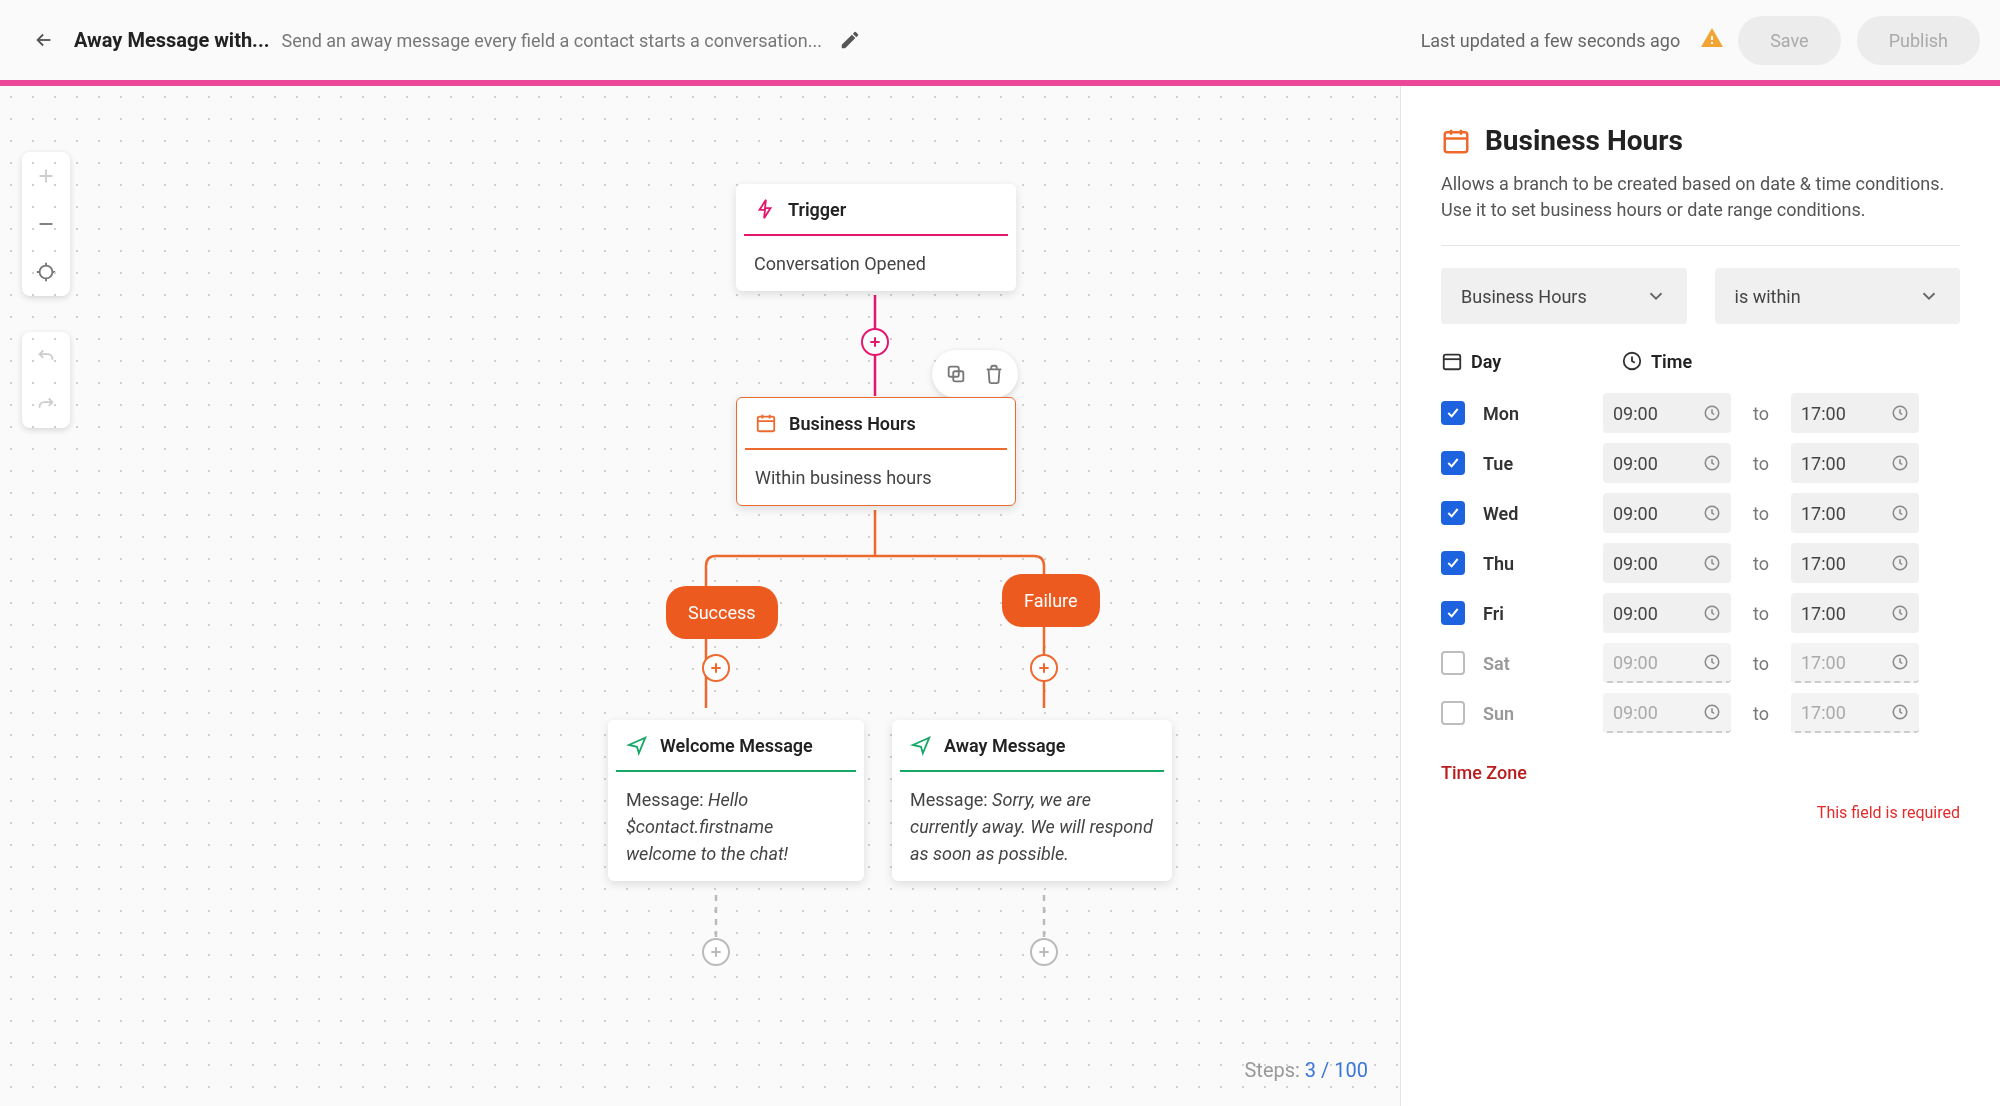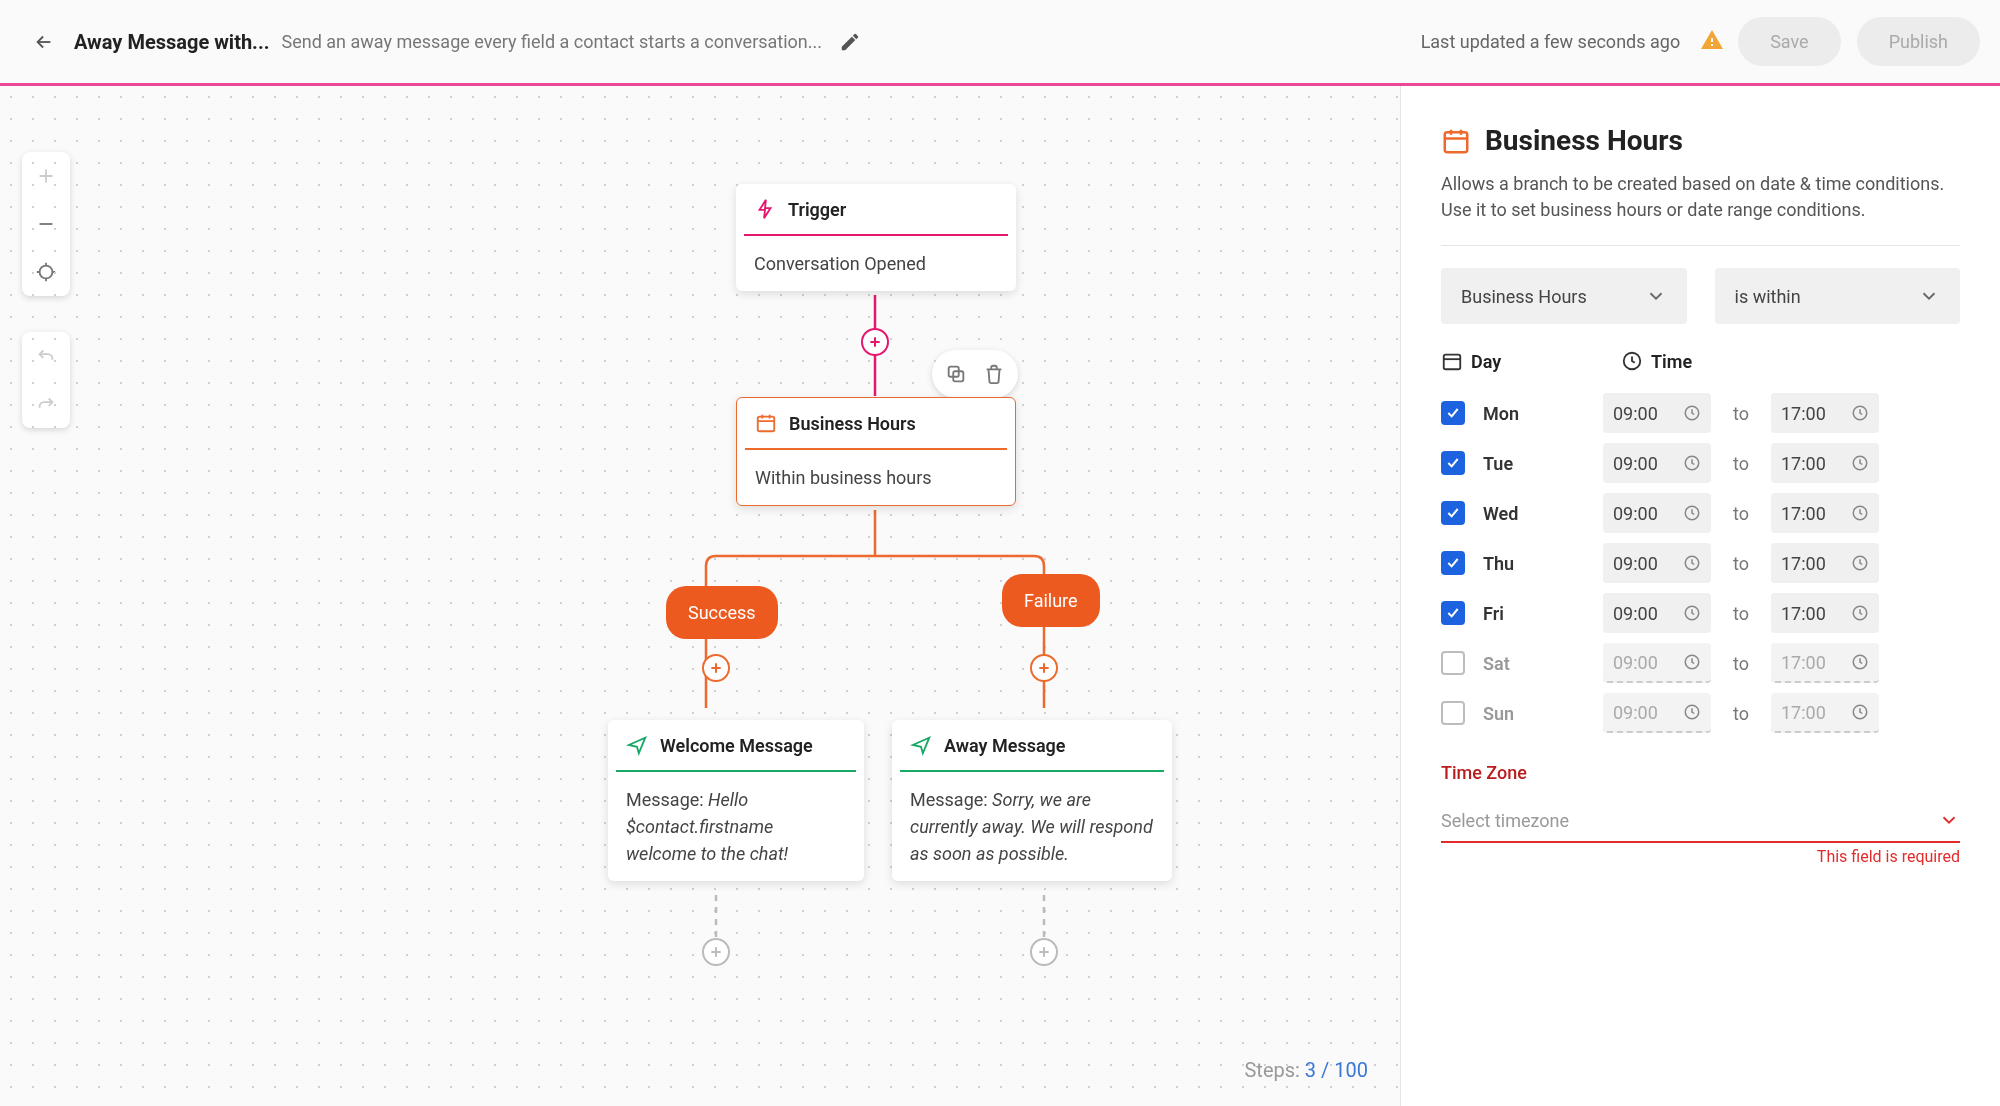--- a/index.html
+++ b/index.html
@@ -1,19 +1,19 @@
 <!DOCTYPE html>
 <html><head>
 <meta charset="utf-8">
 <style>
   * { box-sizing: border-box; margin: 0; padding: 0; font-family: -apple-system, BlinkMacSystemFont, "Segoe UI", Roboto, Helvetica, Arial, sans-serif; }
   body { background: #fafafa; width: 2000px; height: 1106px; overflow: hidden; position: relative; font-size: 18px; color: #333; }
 
   
-  .topbar { height: 86px; border-bottom: 3px solid #ec4899; display: flex; align-items: center; padding: 0 20px; background: #fafafa; }
+  .topbar { height: 86px; border-bottom: 6px solid #ec4899; display: flex; align-items: center; padding: 0 20px; background: #fafafa; }
   .tb-back { width: 48px; height: 48px; display:flex; align-items:center; justify-content:center; color:#555; }
   .tb-title { font-weight: 700; font-size: 20px; color:#222; margin-left: 6px; max-width: 200px; white-space: nowrap; overflow:hidden; text-overflow:ellipsis;}
   .tb-desc { color:#777; margin-left: 12px; font-size: 18px; }
   .tb-edit { width:40px; height:40px; display:flex; align-items:center; justify-content:center; color:#555; margin-left: 8px; }
   .tb-spacer { flex:1; }
   .tb-updated { color:#666; font-size:18px; }
   .tb-warn { margin: 0 14px 0 20px; }
   .btn { border: none; padding: 14px 32px; border-radius: 28px; font-size:18px; }
   .btn-ghost { background:#ececec; color:#aaa; }
 
@@ -65,21 +65,21 @@
   .sched-head { display:flex; align-items:center; gap:50px; font-weight:600; color:#222; margin-bottom: 16px; }
   .sched-head .col { display:flex; align-items:center; gap:8px; }
   .sched-head .col.day { width: 130px; align-items: center; }
 
   .day-row { display:flex; align-items:center; height:50px; gap: 18px;}
   .chk { width:24px; height:24px; border-radius:4px; display:flex; align-items:center; justify-content:center; flex-shrink:0; }
   .chk.on { background:#1d63e0; color:#fff; }
   .chk.off { border:2px solid #bdbdbd; background:#fff; }
   .day-lbl { font-weight:600; width:60px; }
   .day-lbl.dim { color:#999; }
-  .time-box { width:108px; height:40px; background:#f0f0f0; border-radius:4px; display:flex; align-items:center; justify-content:space-between; padding:0 10px; color:#444; }
+  .time-box { width:128px; height:40px; background:#f0f0f0; border-radius:4px; display:flex; align-items:center; justify-content:space-between; padding:0 10px; color:#444; }
   .time-box.dim { color:#aaa; border-bottom:2px dashed #ccc; background:#f3f3f3;}
   .to { color:#777; width:24px; text-align:center; }
   .spacer-tm { width: 24px; }
 
   .tz-label { color:#b91c1c; font-weight:500; margin-top: 24px; margin-bottom: 20px; display:block; }
   .tz-field { display:flex; align-items:center; justify-content:space-between; color:#999; border-bottom:2px solid #e22c2c; padding: 6px 0 10px 0;}
   .tz-err { color:#e22c2c; text-align:right; font-size:16px; margin-top: 4px; }
 
   
   .ic { width:22px; height:22px; flex-shrink:0; }
@@ -455,20 +455,14 @@
           <span>17:00</span>
           <svg width="18" height="18" viewBox="0 0 24 24" fill="none" stroke="#888" stroke-width="2">
             <circle cx="12" cy="12" r="9"></circle>
             <path d="M12 7v5l3 2"></path>
           </svg>
         </div>
       </div>
     </div>
 
   <span class="tz-label">Time Zone</span>
-  <div class="tz-field">
-    <span>Select timezone</span>
-    <svg class="ic" viewBox="0 0 24 24" fill="none" stroke="#e22c2c" stroke-width="2">
-        <path d="M6 9l6 6 6-6"></path>
-      </svg>
-  </div>
   <div class="tz-err">This field is required</div>
 </div>
 
 </body></html>

